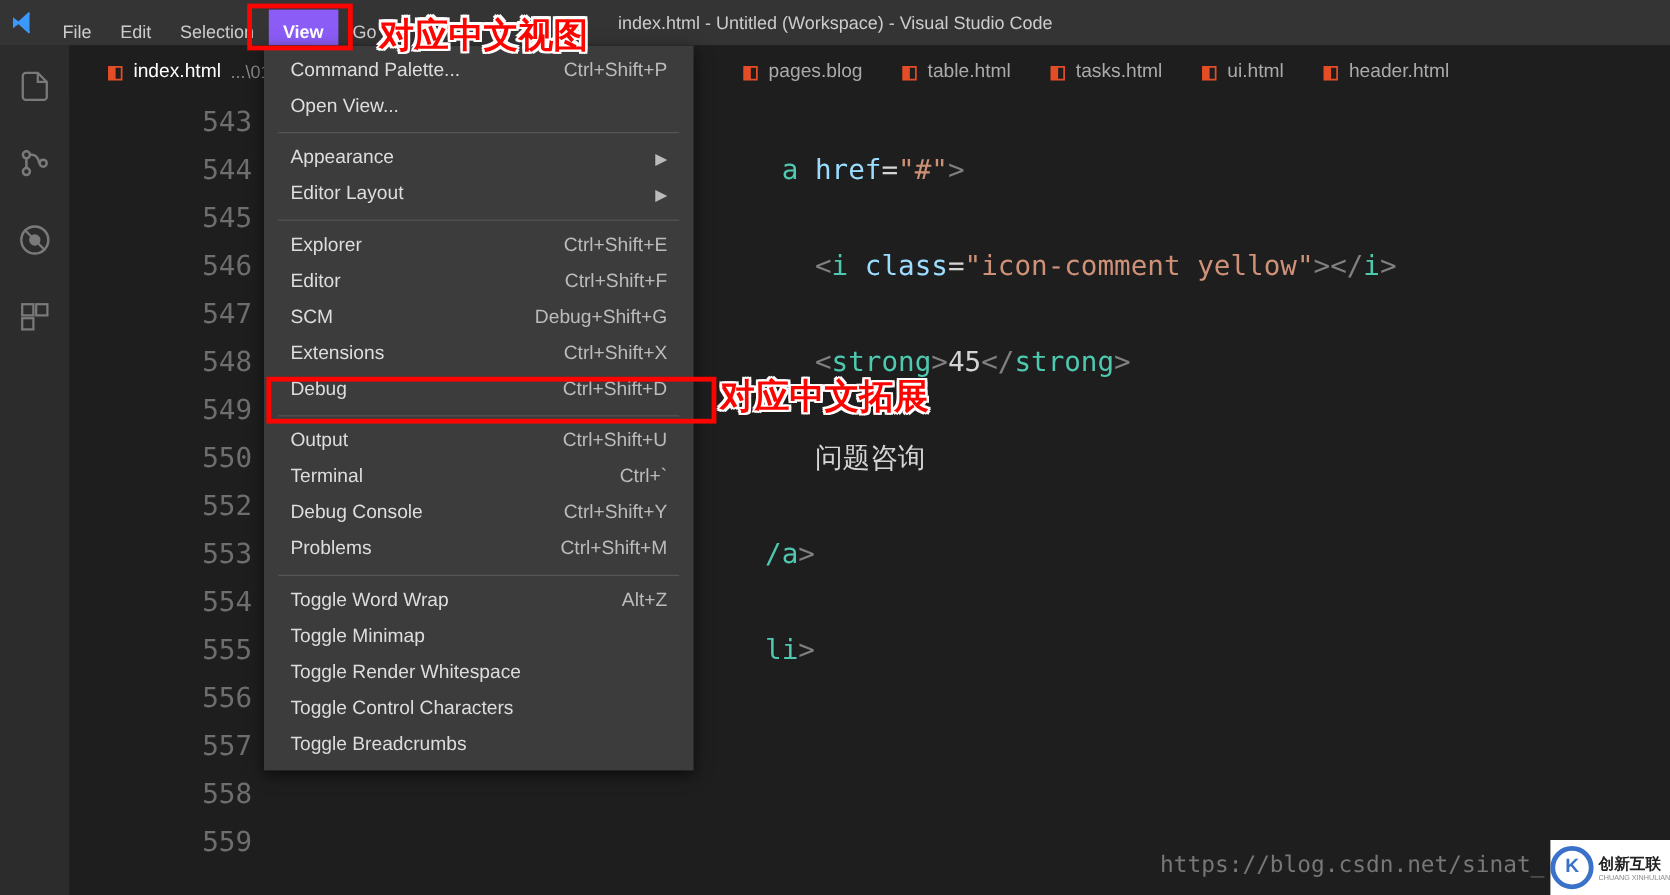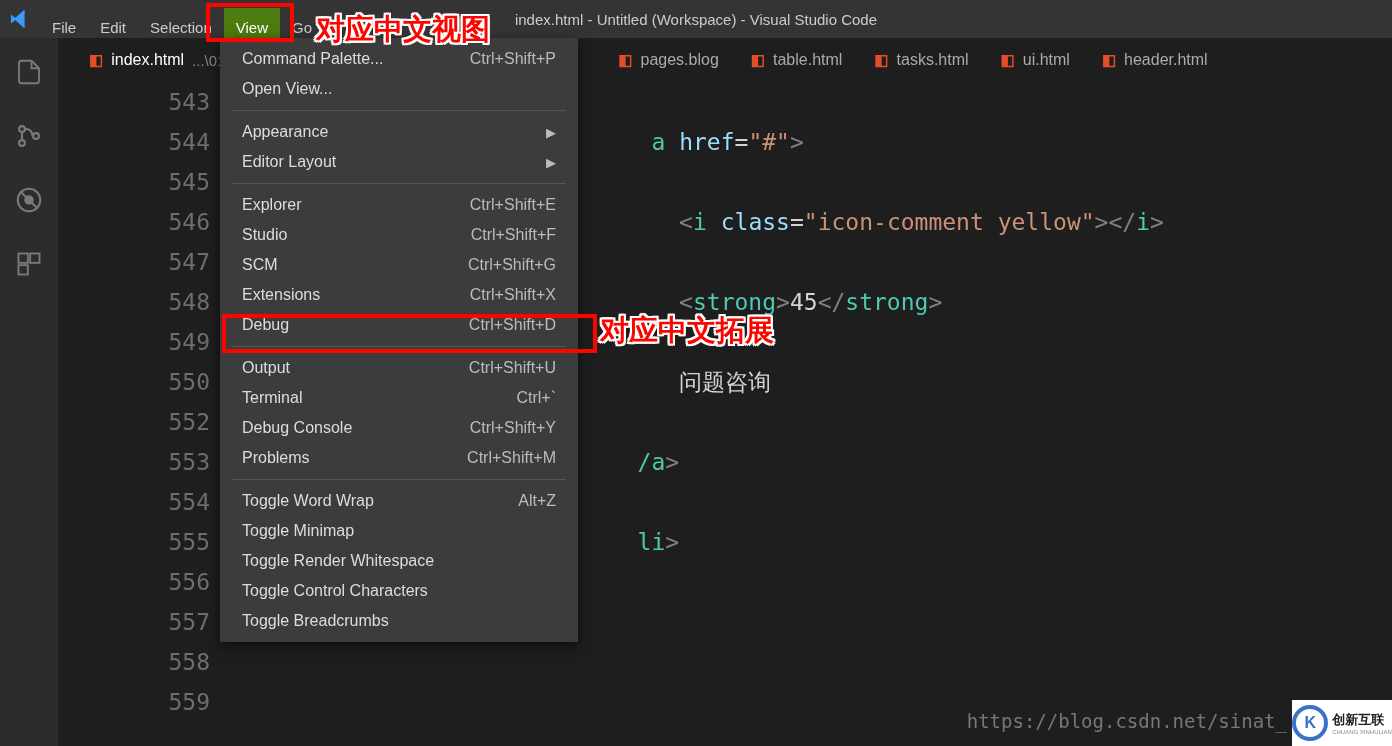--- a/index.html
+++ b/index.html
@@ -33,22 +33,23 @@
 }
 .menu-item {
   padding: 0 12px;
   display: flex;
   align-items: center;
   height: 100%;
   color: #ccc;
   cursor: default;
 }
 .menu-item.active {
-  background: #4d7c0f;
+  background: #8b5cf6;
   color: #fff;
+  font-weight: bold;
 }
 .title-center {
   position: absolute;
   left: 50%;
   transform: translateX(-50%);
   color: #ccc;
   font-size: 15px;
 }
 .main {
   display: flex;
@@ -358,26 +359,26 @@
   <div class="dd-item">
       <span>Editor Layout</span>
       <span class="chevron">▶</span>
     </div>
   <div class="dd-sep"></div>
   <div class="dd-item">
       <span>Explorer</span>
       <span class="dd-sc">Ctrl+Shift+E</span>
     </div>
   <div class="dd-item">
-      <span>Studio</span>
+      <span>Editor</span>
       <span class="dd-sc">Ctrl+Shift+F</span>
     </div>
   <div class="dd-item">
       <span>SCM</span>
-      <span class="dd-sc">Ctrl+Shift+G</span>
+      <span class="dd-sc">Debug+Shift+G</span>
     </div>
   <div class="dd-item">
       <span>Extensions</span>
       <span class="dd-sc">Ctrl+Shift+X</span>
     </div>
   <div class="dd-item">
       <span>Debug</span>
       <span class="dd-sc">Ctrl+Shift+D</span>
     </div>
   <div class="dd-sep"></div>

